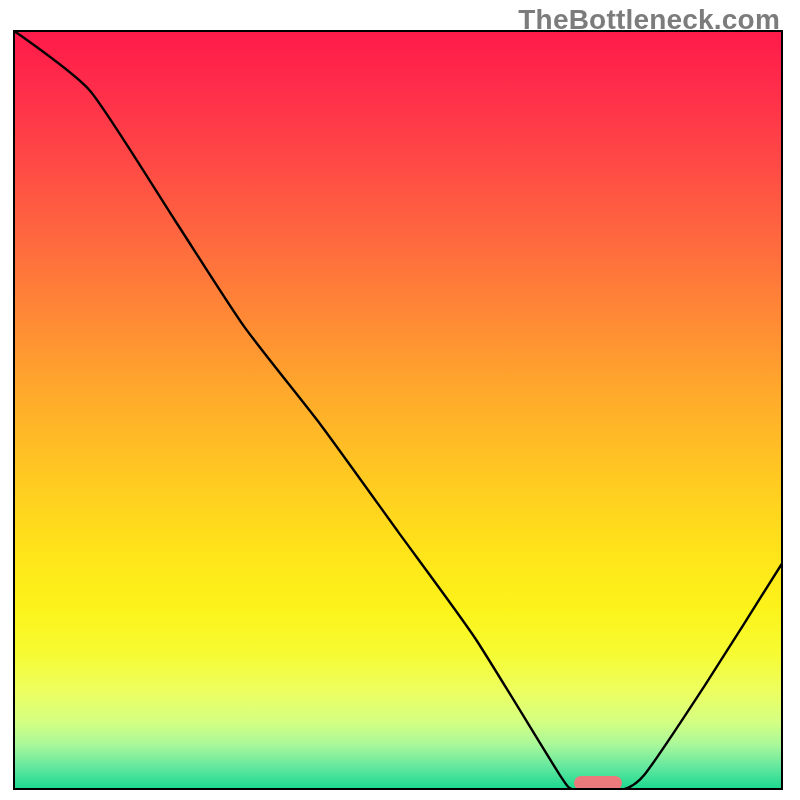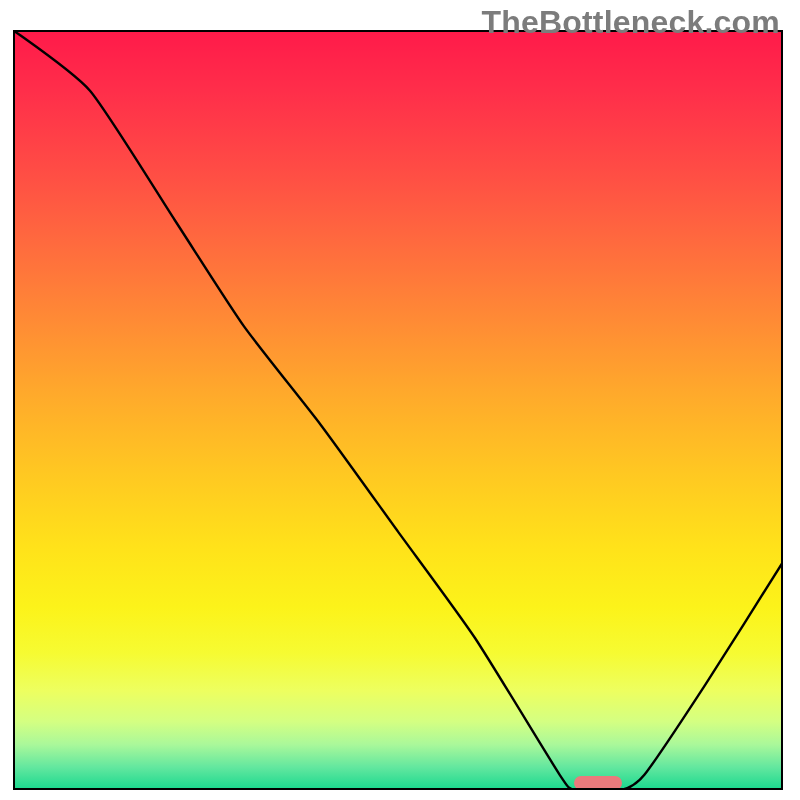--- a/index.html
+++ b/index.html
@@ -13,21 +13,21 @@
   }
   .stage {
     position: relative;
     width: 800px;
     height: 800px;
   }
   .watermark {
     position: absolute;
     top: 4px;
     right: 20px;
-    font-size: 32px;
+    font-size: 28px;
     font-weight: 600;
     color: #7c7c7c;
     letter-spacing: 0.2px;
     z-index: 40;
   }
   .frame {
     position: absolute;
     left: 13px;
     top: 30px;
     width: 770px;

